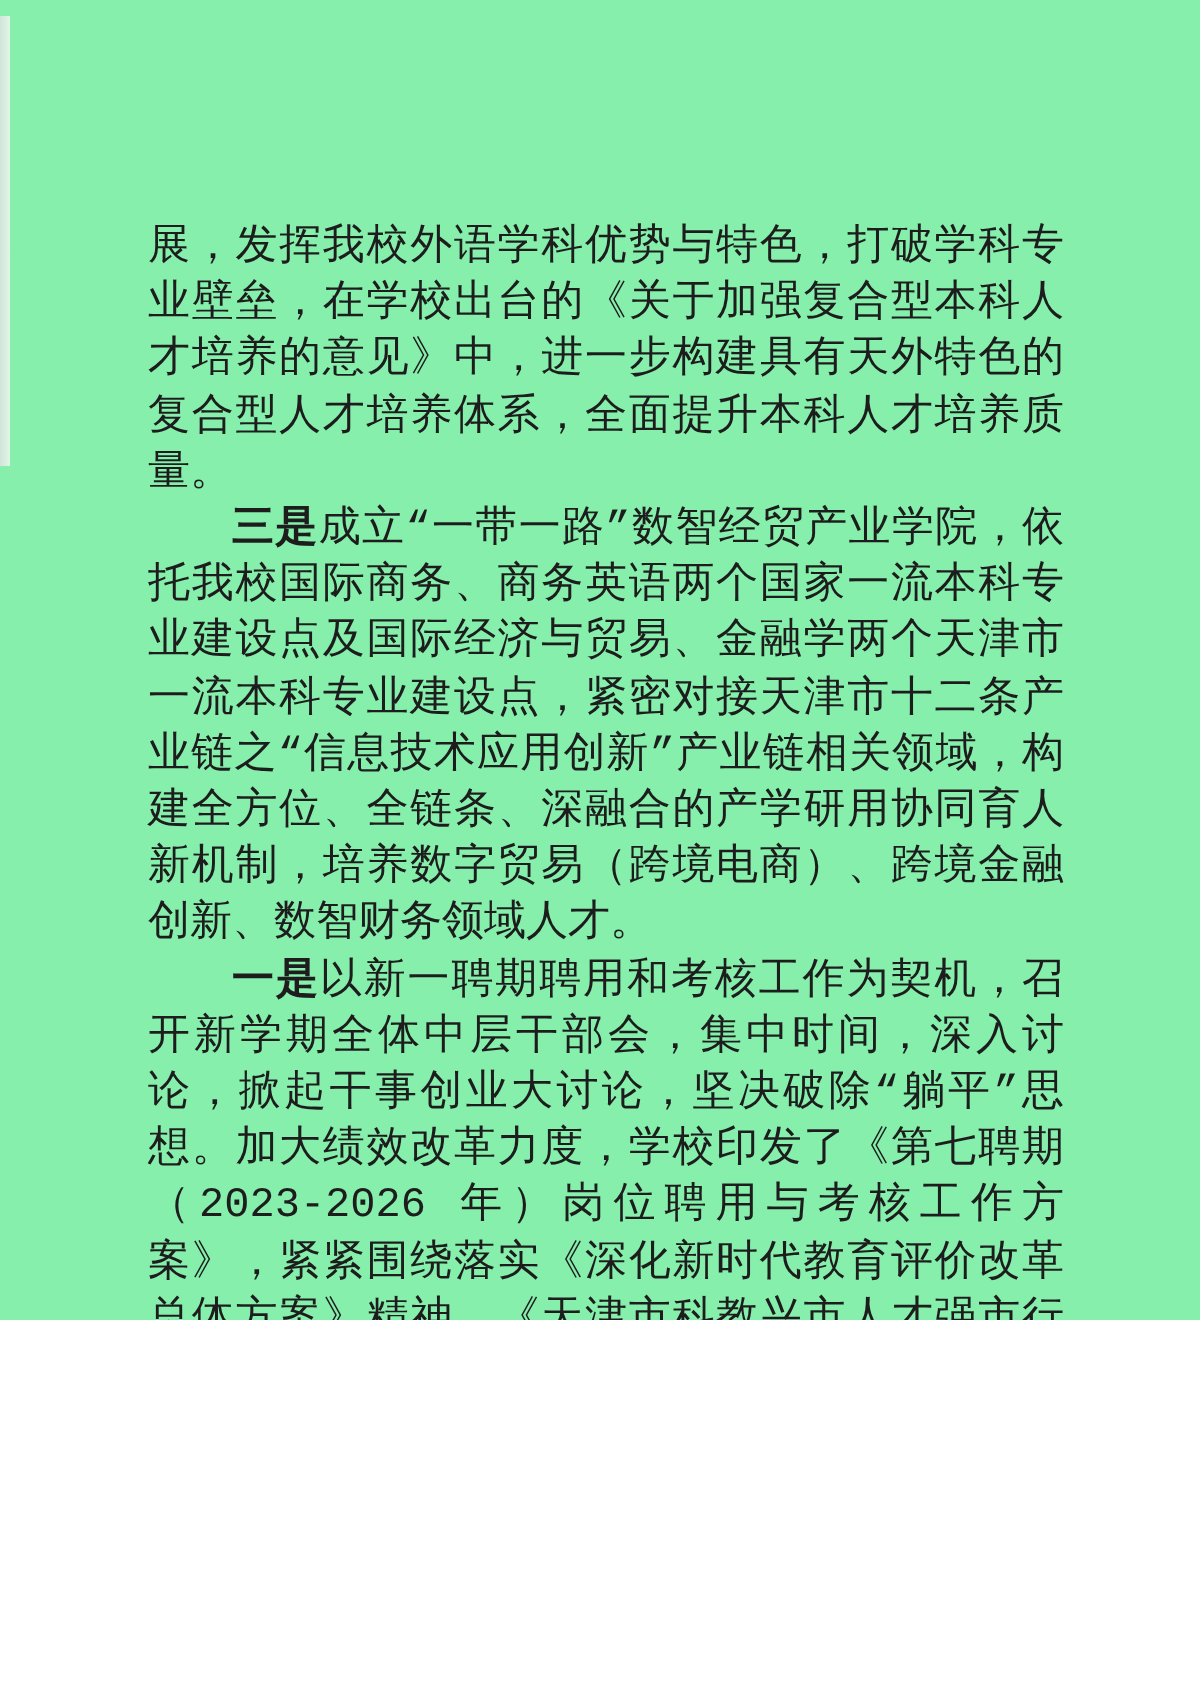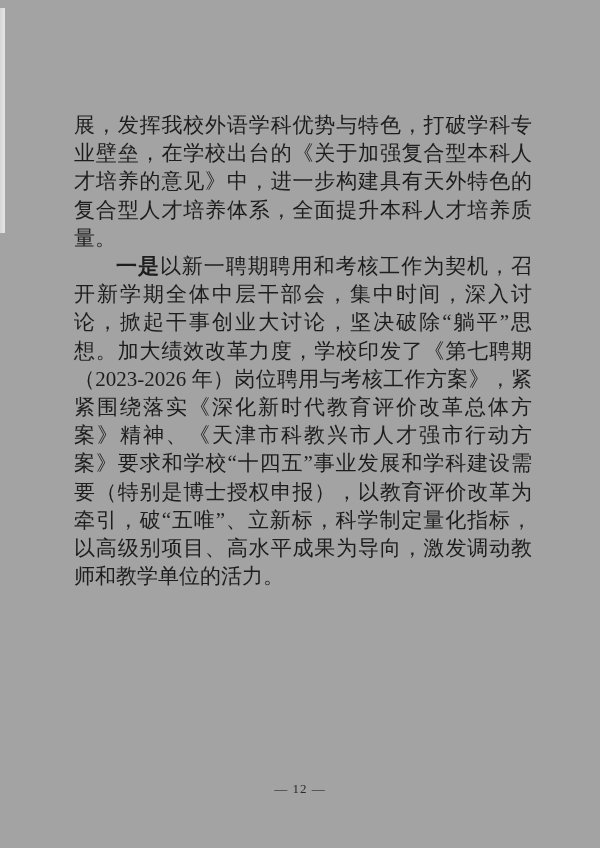--- a/index.html
+++ b/index.html
@@ -3,24 +3,24 @@
 <meta charset="utf-8">
 <style>
   html, body {
     margin: 0;
     padding: 0;
     background: #ffffff;
   }
   .page {
     position: relative;
     width: 600px;
-    height: 848px;
-    background: #a3a3a3;
+    height: 660px;
+    background: #86efac;
     overflow: hidden;
-    font-family: Liberation Serif, serif;
+    font-family: Liberation Mono, monospace;
   }
   .scan-edge {
     position: absolute;
     left: 0;
     top: 8px;
     width: 5px;
     height: 225px;
     background: linear-gradient(to right, #e3e3e3, #f7f7f7);
     opacity: 0.8;
   }
@@ -57,16 +57,17 @@
     color: #2a2a2a;
   }
 </style>
 </head>
 <body>
 
 <div class="page">
   <div class="scan-edge"></div>
   <div class="text-block">
       <p class="para">展，发挥我校外语学科优势与特色，打破学科专业壁垒，在学校出台的《关于加强复合型本科人才培养的意见》中，进一步构建具有天外特色的复合型人才培养体系，全面提升本科人才培养质量。</p>
+      <p class="para indent"><b class="lead">三是</b>成立“一带一路”数智经贸产业学院，依托我校国际商务、商务英语两个国家一流本科专业建设点及国际经济与贸易、金融学两个天津市一流本科专业建设点，紧密对接天津市十二条产业链之“信息技术应用创新”产业链相关领域，构建全方位、全链条、深融合的产学研用协同育人新机制，培养数字贸易（跨境电商）、跨境金融创新、数智财务领域人才。</p>
       <p class="para indent"><b class="lead">一是</b>以新一聘期聘用和考核工作为契机，召开新学期全体中层干部会，集中时间，深入讨论，掀起干事创业大讨论，坚决破除“躺平”思想。加大绩效改革力度，学校印发了《第七聘期（2023-2026 年）岗位聘用与考核工作方案》，紧紧围绕落实《深化新时代教育评价改革总体方案》精神、《天津市科教兴市人才强市行动方案》要求和学校“十四五”事业发展和学科建设需要（特别是博士授权申报），以教育评价改革为牵引，破“五唯”、立新标，科学制定量化指标，以高级别项目、高水平成果为导向，激发调动教师和教学单位的活力。</p>
     </div>
   <div class="page-number">— 12 —</div>
 </div>
 
 </body></html>

